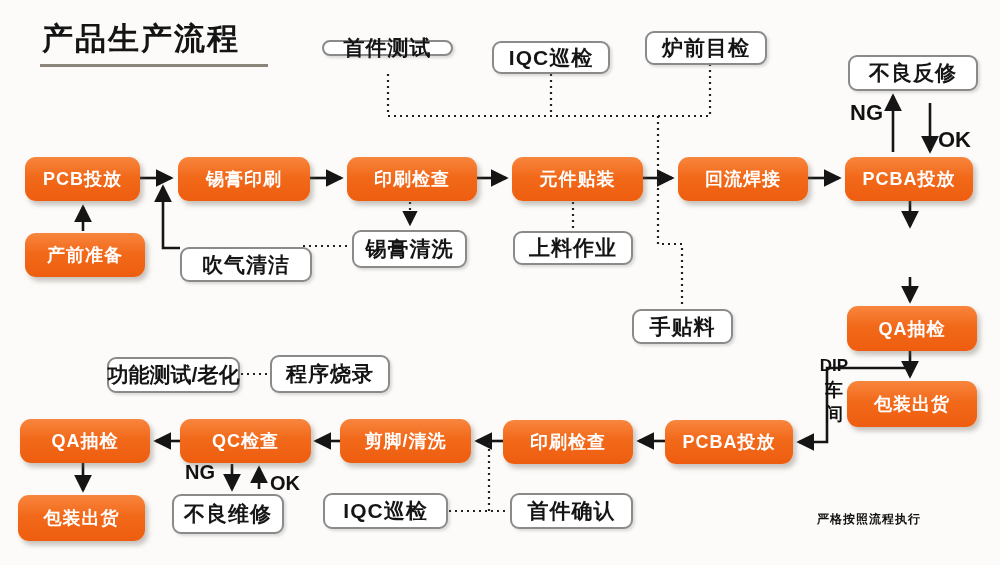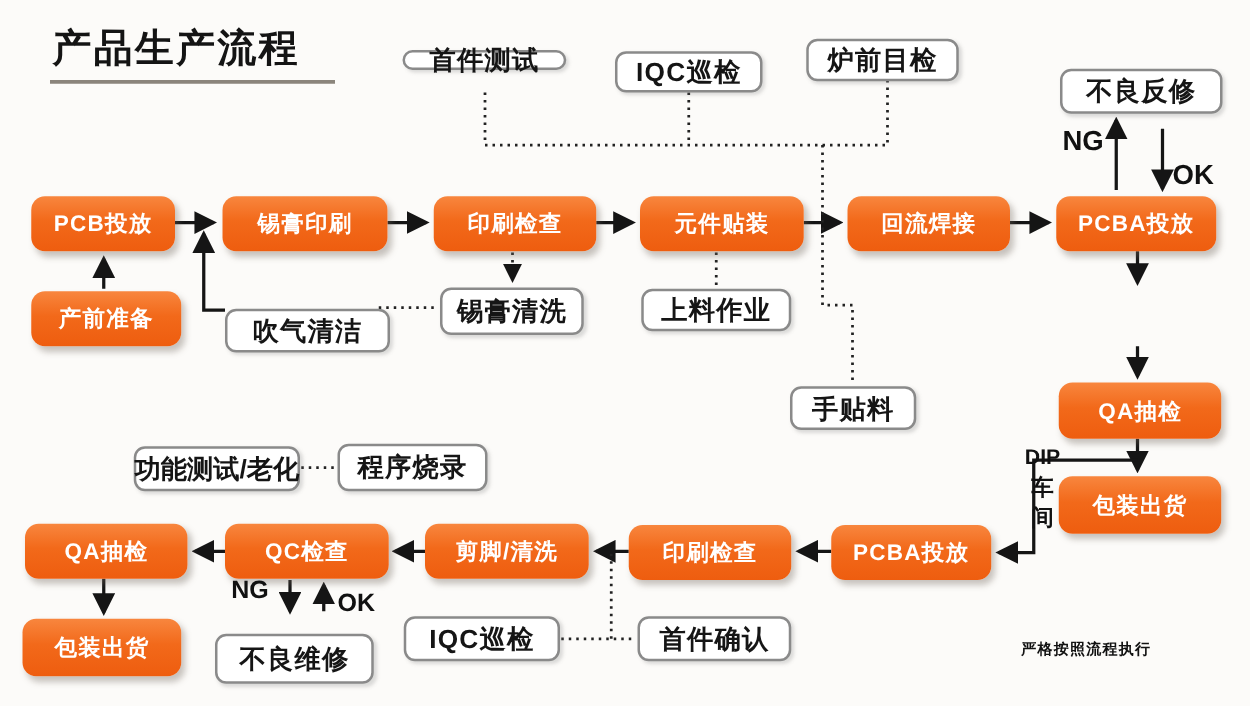--- a/index.html
+++ b/index.html
@@ -115,21 +115,21 @@
   <div class="wb" style="left:270px;top:355px;width:120px;height:38px">程序烧录</div>
   <div class="ob" style="left:847px;top:381px;width:130px;height:46px">包装出货</div>
 
   <div class="ob" style="left:20px;top:419px;width:130px;height:44px">QA抽检</div>
   <div class="ob" style="left:180px;top:419px;width:131px;height:44px">QC检查</div>
   <div class="ob" style="left:340px;top:419px;width:131px;height:44px">剪脚/清洗</div>
   <div class="ob" style="left:503px;top:420px;width:130px;height:44px">印刷检查</div>
   <div class="ob" style="left:665px;top:420px;width:128px;height:44px">PCBA投放</div>
 
   <div class="ob" style="left:18px;top:495px;width:127px;height:46px">包装出货</div>
-  <div class="wb" style="left:172px;top:507px;width:127px;height:40px">不良维修</div>
+  <div class="wb" style="left:172px;top:494px;width:112px;height:40px">不良维修</div>
   <div class="wb" style="left:323px;top:493px;width:125px;height:36px">IQC巡检</div>
   <div class="wb" style="left:510px;top:493px;width:123px;height:36px">首件确认</div>
 
   <span class="lbl" style="left:850px;top:100px;font-size:22px">NG</span>
   <span class="lbl" style="left:938px;top:127px;font-size:22px">OK</span>
   <span class="lbl" style="left:185px;top:461px">NG</span>
   <span class="lbl" style="left:270px;top:472px">OK</span>
 
   <div id="dip-label">
     <div>DIP</div>

